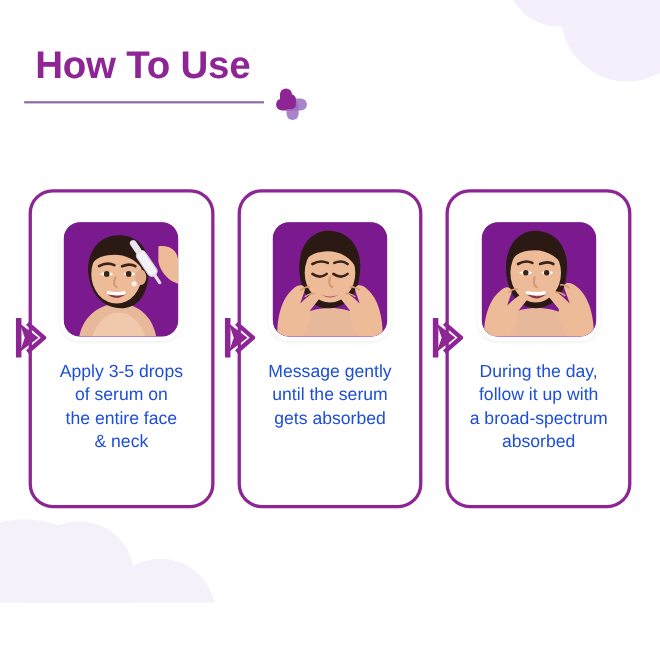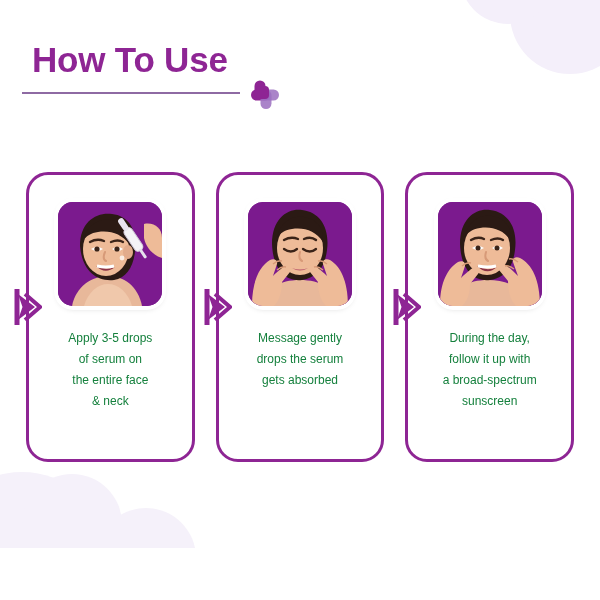--- a/index.html
+++ b/index.html
@@ -136,23 +136,23 @@
     border-radius: 15px;
     background: #7b1a8e;
     position: relative;
     overflow: hidden;
     box-shadow: 0 0 0 4px #ffffff, 0 2px 6px rgba(0,0,0,0.22);
     flex: none;
   }
   .card-caption {
     margin-top: 22px;
     padding: 0 8px;
-    font-size: 12px;
+    font-size: 16px;
     line-height: 21px;
-    color: #15803d;
+    color: #1d4ed8;
     text-align: center;
     white-space: pre-line;
   }
 
   
   .chevron {
     position: absolute;
     left: -17px;
     top: 112px;
     width: 30px;
@@ -283,21 +283,21 @@
 
           <g>
             <path d="M100 104 C100 78 92 64 82 58 C78 56 74 58 75 62 L79 74 C73 68 68 64 65 63 C61 62 59 66 62 70 L70 80 C70 92 74 100 78 104 Z" fill="#eebb98"></path>
             <path d="M79 62 q-5 -4 -9 -3" stroke="#d79a78" stroke-width="1.4" fill="none"></path>
             <path d="M75 68 q-5 -4 -9 -3" stroke="#d79a78" stroke-width="1.4" fill="none"></path>
           </g>
         </svg>
       </div>
 
       <div class="card-caption">Message gently
-drops the serum
+until the serum
 gets absorbed</div>
     </div>
 
     <div class="card">
       <span class="chevron">
         <svg viewBox="0 0 30 40" width="30" height="40" aria-hidden="true">
           <path d="M5 2 L5 38" stroke="#8e2594" stroke-width="5" fill="none"></path>
           <path d="M6 7 L23 20 L6 33 L10.5 20 Z" fill="#8e2594"></path>
           <path d="M13 7 L28 20 L13 33" stroke="#8e2594" stroke-width="4" fill="none" stroke-linejoin="miter"></path>
         </svg>
@@ -336,17 +336,17 @@
             <path d="M102 104 C102 78 94 62 82 56 C78 54 74 56 75 60 L80 74 C73 67 67 62 64 61 C60 60 58 64 61 68 L70 79 C70 92 74 100 78 104 Z" fill="#eebb98"></path>
             <path d="M80 60 q-5 -4 -9 -3" stroke="#d79a78" stroke-width="1.4" fill="none"></path>
             <path d="M76 67 q-5 -4 -9 -3" stroke="#d79a78" stroke-width="1.4" fill="none"></path>
           </g>
         </svg>
       </div>
 
       <div class="card-caption">During the day,
 follow it up with
 a broad-spectrum
-sunscreen</div>
+absorbed</div>
     </div>
 
   </div>
 </div>
 
 </body></html>

